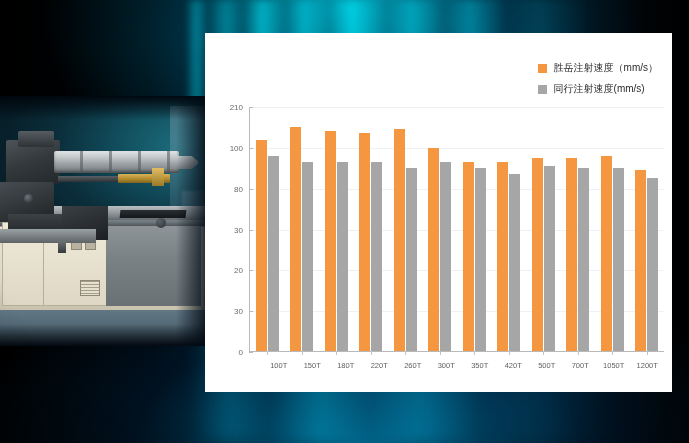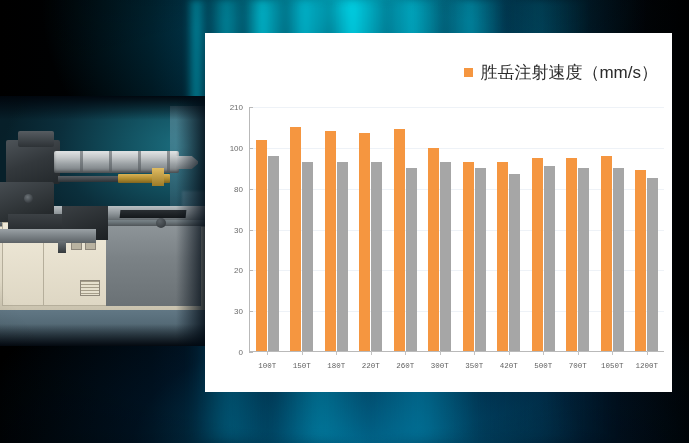--- a/index.html
+++ b/index.html
@@ -251,21 +251,21 @@
     margin-bottom: 7px;
     white-space: nowrap;
   }
   .legend-swatch {
     width: 9px;
     height: 9px;
     margin-right: 7px;
     flex: 0 0 auto;
   }
   .legend-label {
-    font-size: 17px;
+    font-size: 10px;
     color: #2b2b2b;
     letter-spacing: 0px;
   }
 
   .plot {
     position: absolute;
     left: 44px;
     top: 74px;
     right: 8px;
     bottom: 40px;
@@ -327,24 +327,23 @@
   .xtick-mark {
     position: absolute;
     bottom: -4px;
     left: 50%;
     width: 1px;
     height: 4px;
     background: #c2c2c2;
   }
   .xlabels {
     position: absolute;
-    left: 45px; right: 8px;
+    left: 57px; right: 8px;
     bottom: 22px;
     display: flex;
-    font-family: Liberation Mono, monospace;
   }
   .xlabel {
     flex: 1 1 0;
     text-align: center;
     font-size: 7.5px;
     color: #5f5f5f;
   }
 </style>
 </head>
 <body>
@@ -391,20 +390,24 @@
 
   <div class="vignette"></div>
 
   <div class="card">
 
     <div class="legend" id="legend">
         <div class="legend-row">
           <span class="legend-swatch" style="background: rgb(245, 150, 64);"></span>
           <span class="legend-label">胜岳注射速度（mm/s）</span>
         </div>
+        <div class="legend-row">
+          <span class="legend-swatch" style="background: rgb(166, 166, 166);"></span>
+          <span class="legend-label">同行注射速度(mm/s)</span>
+        </div>
       </div>
 
     <div class="plot" id="plot">
       <div class="axis-y"></div>
       <div class="axis-x"></div>
       <div id="gridlines">
           <div class="gridline" style="top: 83.3333%;"></div>
           <div class="gridline" style="top: 66.6667%;"></div>
           <div class="gridline" style="top: 50%;"></div>
           <div class="gridline" style="top: 33.3333%;"></div>

